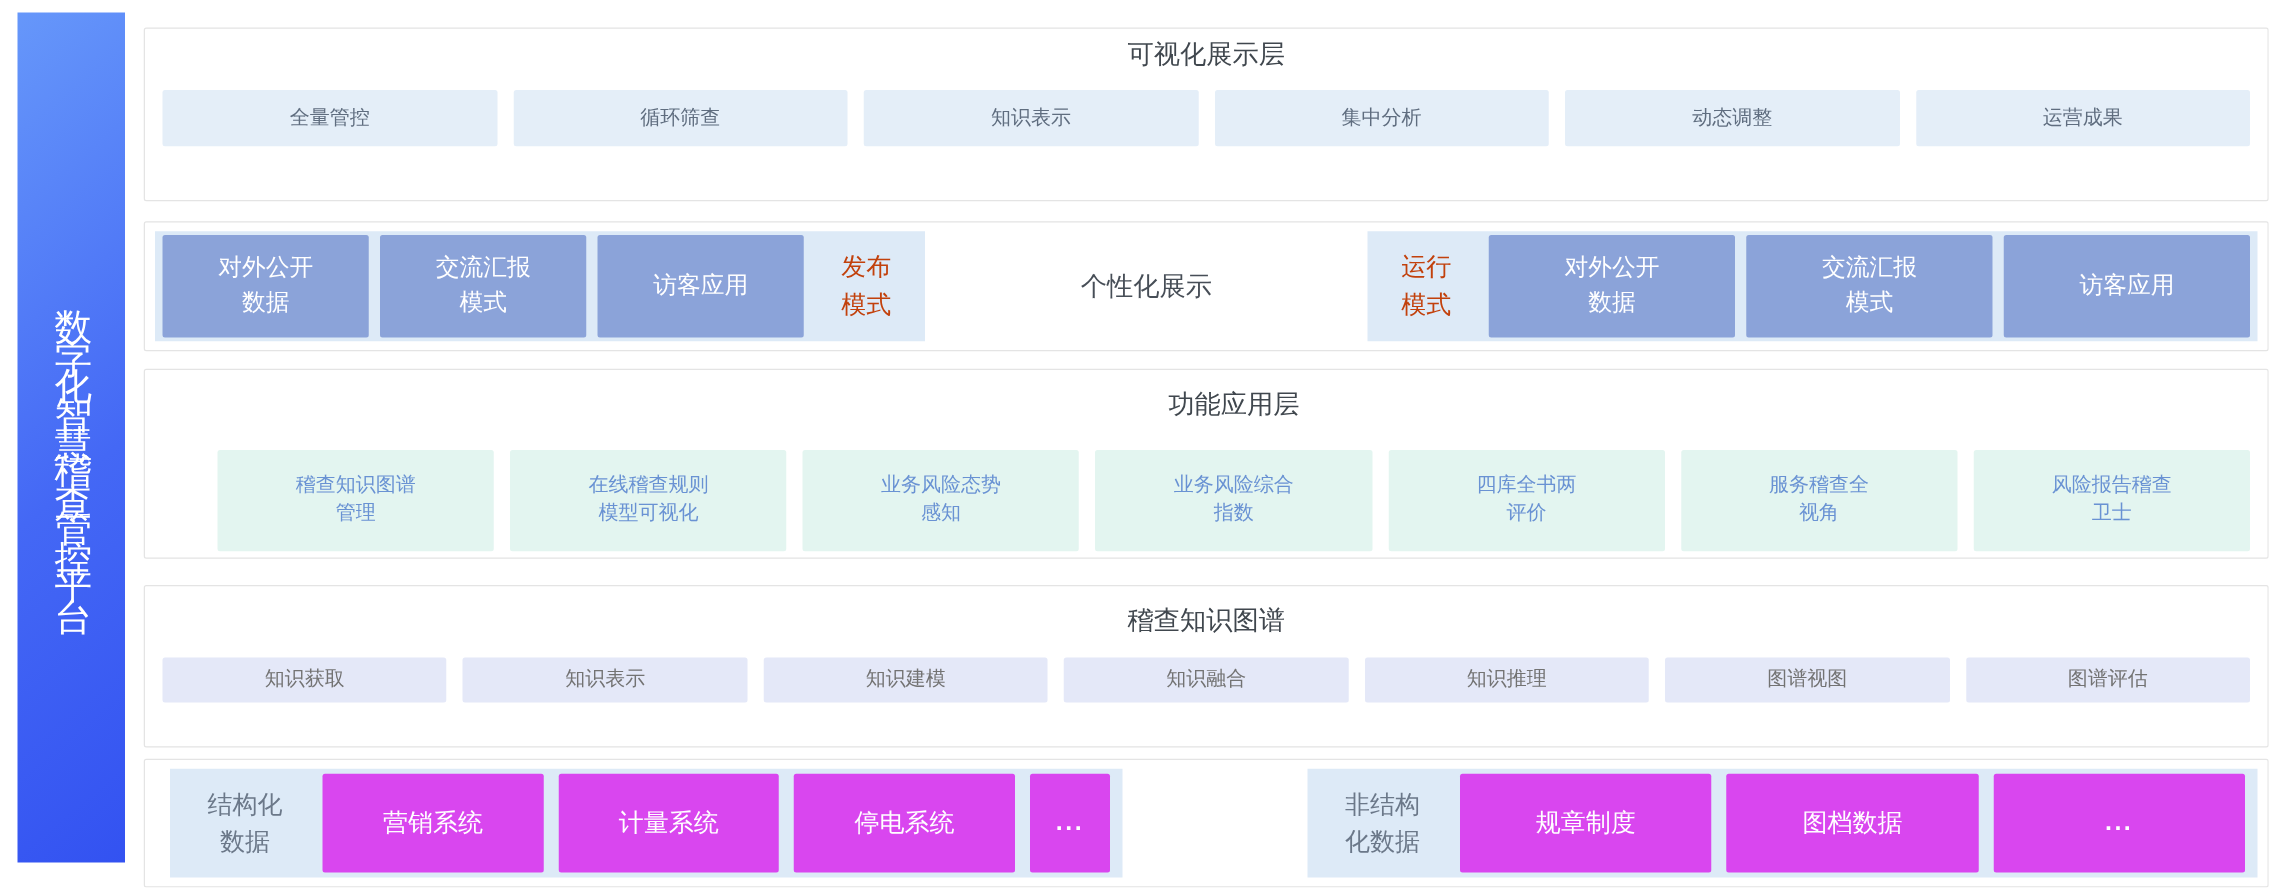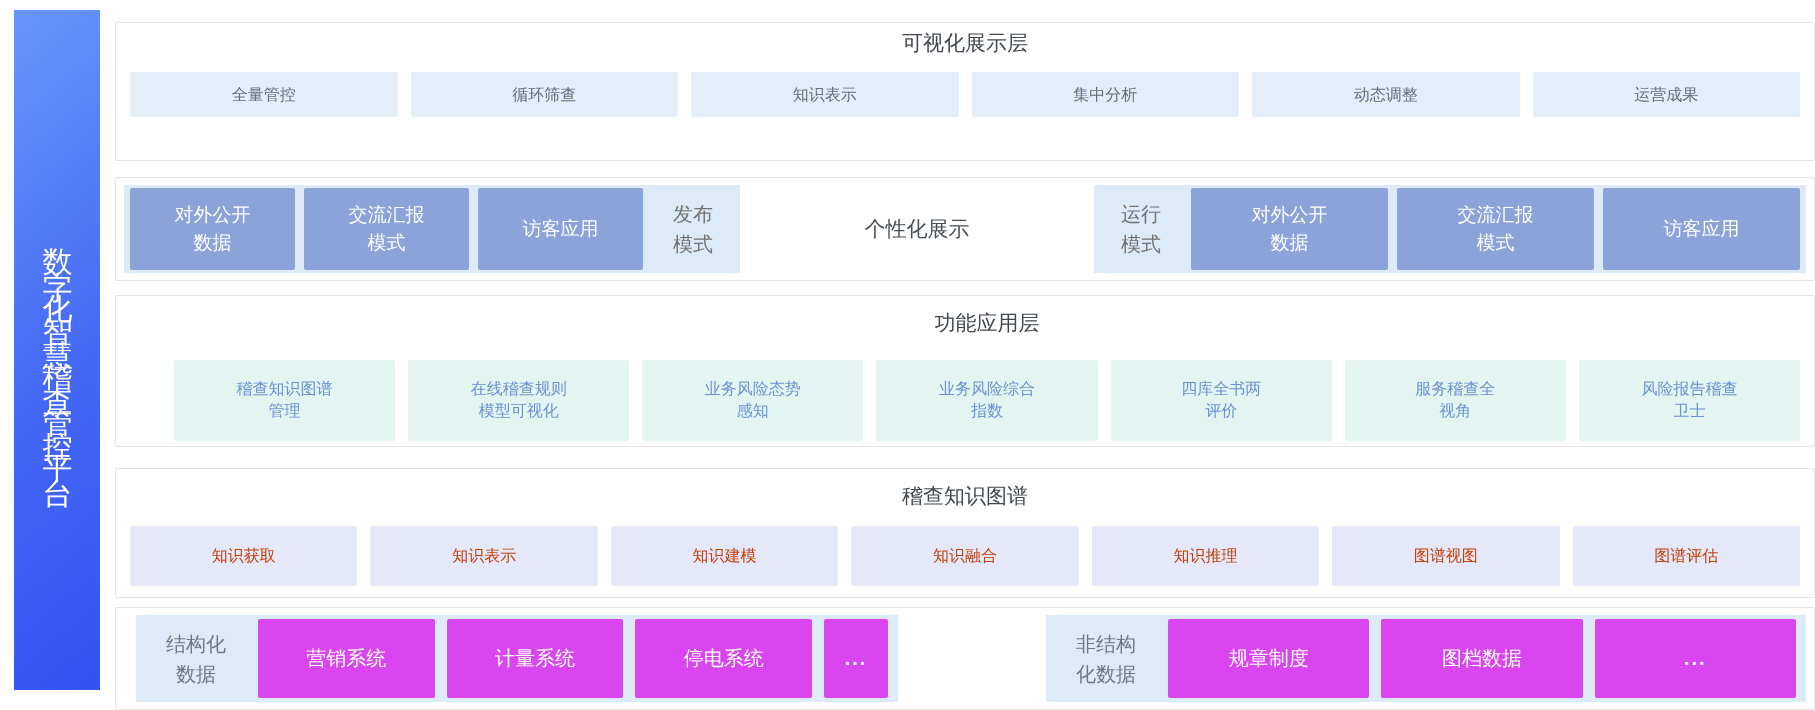--- a/index.html
+++ b/index.html
@@ -17,36 +17,36 @@
   .content { flex: 1; margin: 22px 15px 0 15px; display: flex; flex-direction: column; }
   .panel { border: 1px solid #e4e4e4; background: #fff; border-radius: 2px; }
   .panel-title { text-align: center; font-size: 21px; color: #40474e; font-weight: 500; }
 
   
   .chip-row { display: flex; gap: 13px; margin: 0 14px; }
   .chip { flex: 1; display: flex; align-items: center; justify-content: center;
     text-align: center; font-size: 16px; border-radius: 2px; white-space: pre-line; line-height: 1.35; }
   .chip-azure    { background: #e4eef8; color: #5f6d7f; height: 45px; }
   .chip-mint     { background: #e3f5f0; color: #6992d3; height: 81px; }
-  .chip-lavender { background: #e4e8f8; color: #c2410c; height: 60px; }
+  .chip-lavender { background: #e4e8f8; color: #737373; height: 36px; }
 
   
   .sec-visual { height: 144px; margin-bottom: 16px; padding-top: 6px; }
   .sec-visual .chip-row { margin-top: 15px; }
 
   
   .sec-mode { height: 104px; margin-bottom: 14px; display: flex; align-items: center; padding: 8px; }
   .mode-group { background: #ddeaf7; height: 88px; display: flex; align-items: center;
     gap: 9px; padding: 3px 6px; }
   .mode-group.left  { width: 616px; }
   .mode-group.right { width: 712px; }
   .dark-box { width: 151px; height: 82px; background: #8ba3d9; color: #ffffff;
     font-size: 19px; display: flex; align-items: center; justify-content: center;
     text-align: center; white-space: pre-line; line-height: 1.45; border-radius: 2px; flex: 1; }
-  .mode-label { flex: 0 0 82px; text-align: center; color: #737373; font-size: 20px;
+  .mode-label { flex: 0 0 82px; text-align: center; color: #c2410c; font-size: 20px;
     white-space: pre-line; line-height: 1.5; }
   .mode-center { flex: 1; text-align: center; font-size: 21px; color: #474e57; }
 
   
   .sec-function { height: 158px; margin-bottom: 21px; padding-top: 13px; padding-left: 44px; }
   .sec-function .chip-row { margin-top: 23px; }
 
   
   .sec-graph { height: 135px; margin-bottom: 9px; padding-top: 13px; }
   .sec-graph .chip-row { margin-top: 16px; }

